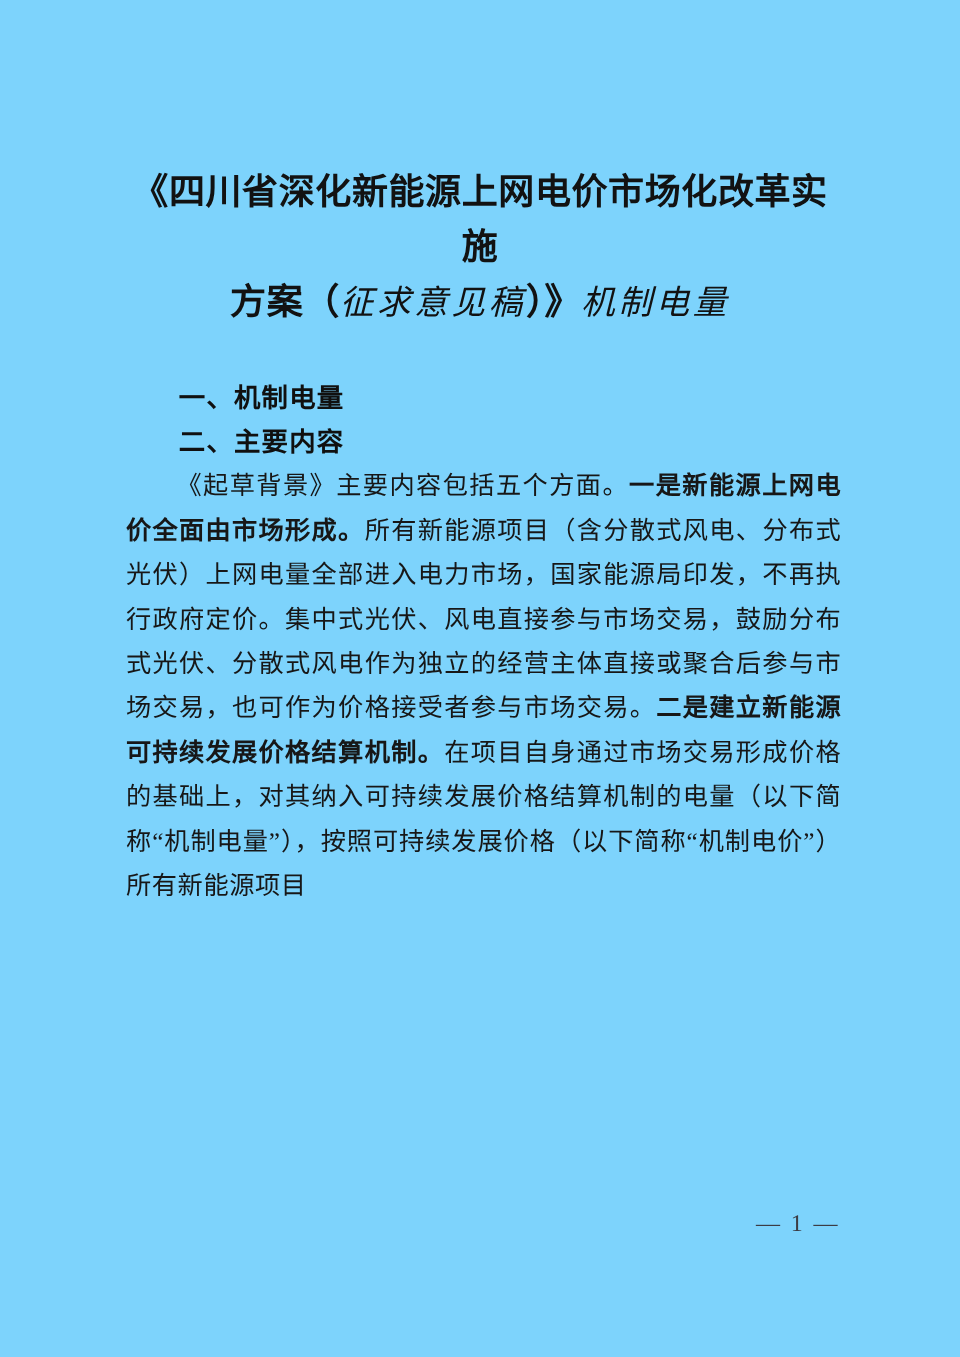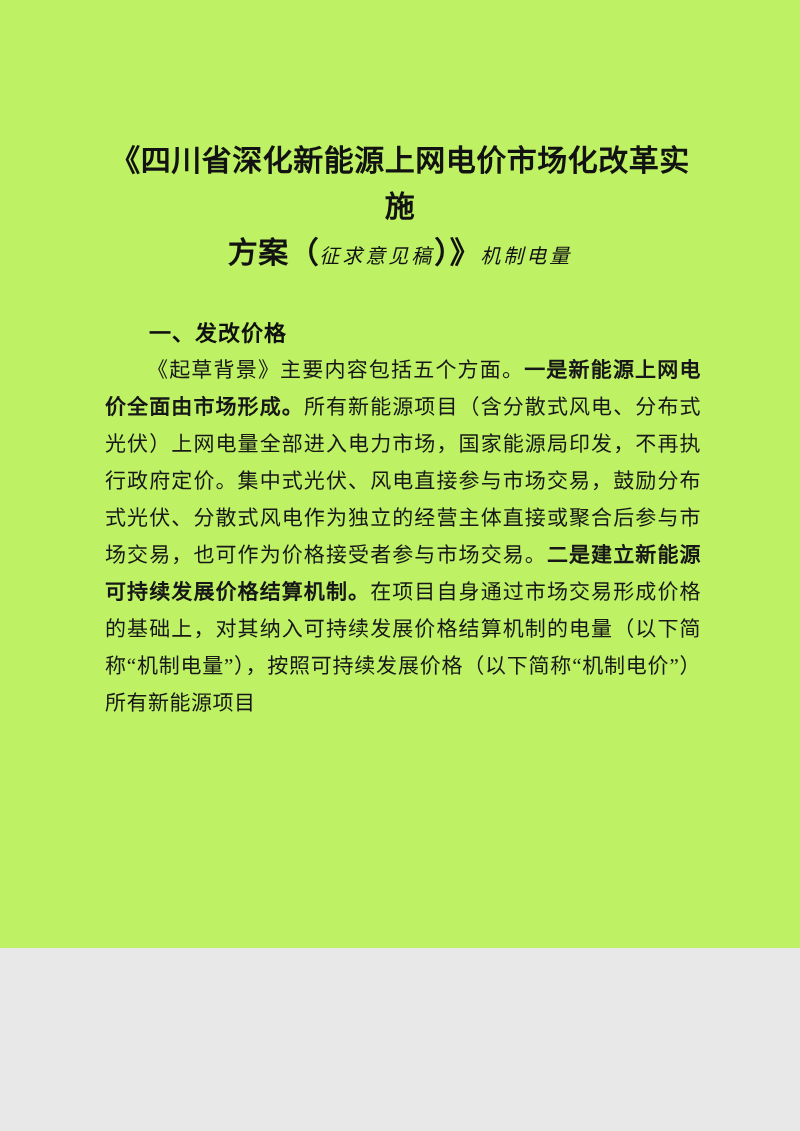--- a/index.html
+++ b/index.html
@@ -3,23 +3,23 @@
 <meta charset="utf-8">
 <style>
   html, body {
     margin: 0;
     padding: 0;
     background: #e8e8e8;
   }
   .page {
     position: relative;
     width: 800px;
-    height: 948px;
+    height: 1131px;
     margin: 0 auto;
-    background: #bef264;
+    background: #7dd3fc;
     overflow: hidden;
     font-family: "Liberation Serif", "DejaVu Serif", serif;
     color: #171717;
   }
   .doc-title {
     margin: 138px 98px 0 98px;
     text-align: center;
     font-family: "Liberation Sans", "DejaVu Sans", sans-serif;
     font-weight: 700;
     font-size: 30px;
@@ -31,21 +31,21 @@
     display: block;
   }
   .seg-heading {
     font-family: "Liberation Sans", "DejaVu Sans", sans-serif;
     font-weight: 700;
   }
   .seg-script {
     font-family: Liberation Mono, monospace;
     font-style: italic;
     font-weight: 500;
-    font-size: 20px;
+    font-size: 28px;
     letter-spacing: 3px;
   }
   .doc-body {
     margin: 34px 99px 0 105px;
     font-size: 21px;
     line-height: 37px;
     letter-spacing: 0.5px;
     text-align: justify;
     text-justify: inter-character;
   }
@@ -83,19 +83,20 @@
 <body>
 
 <div class="page">
 
   <h1 class="doc-title">
     <span class="title-line seg-heading">《四川省深化新能源上网电价市场化改革实施</span>
     <span class="title-line" id="title-line2"><span class="seg-heading">方案（</span><span class="seg-script">征求意见稿</span><span class="seg-heading">）》</span><span class="seg-script">机制电量</span></span>
   </h1>
 
   <div class="doc-body" id="doc-body">
-      <h2 class="section-heading">一、发改价格</h2>
+      <h2 class="section-heading">一、机制电量</h2>
+      <h2 class="section-heading">二、主要内容</h2>
       <p class="body-paragraph"><span>《起草背景》主要内容包括五个方面。</span><span class="seg-bold">一是新能源上网电价全面由市场形成。</span><span>所有新能源项目（含分散式风电、分布式光伏）上网电量全部进入电力市场，国家能源局印发，不再执行政府定价。集中式光伏、风电直接参与市场交易，鼓励分布式光伏、分散式风电作为独立的经营主体直接或聚合后参与市场交易，也可作为价格接受者参与市场交易。</span><span class="seg-bold">二是建立新能源可持续发展价格结算机制。</span><span>在项目自身通过市场交易形成价格的基础上，对其纳入可持续发展价格结算机制的电量（以下简称“机制电量”），按照可持续发展价格（以下简称“机制电价”）所有新能源项目</span></p>
     </div>
 
   <div class="page-number">— 1 —</div>
 
 </div>
 
 </body></html>

